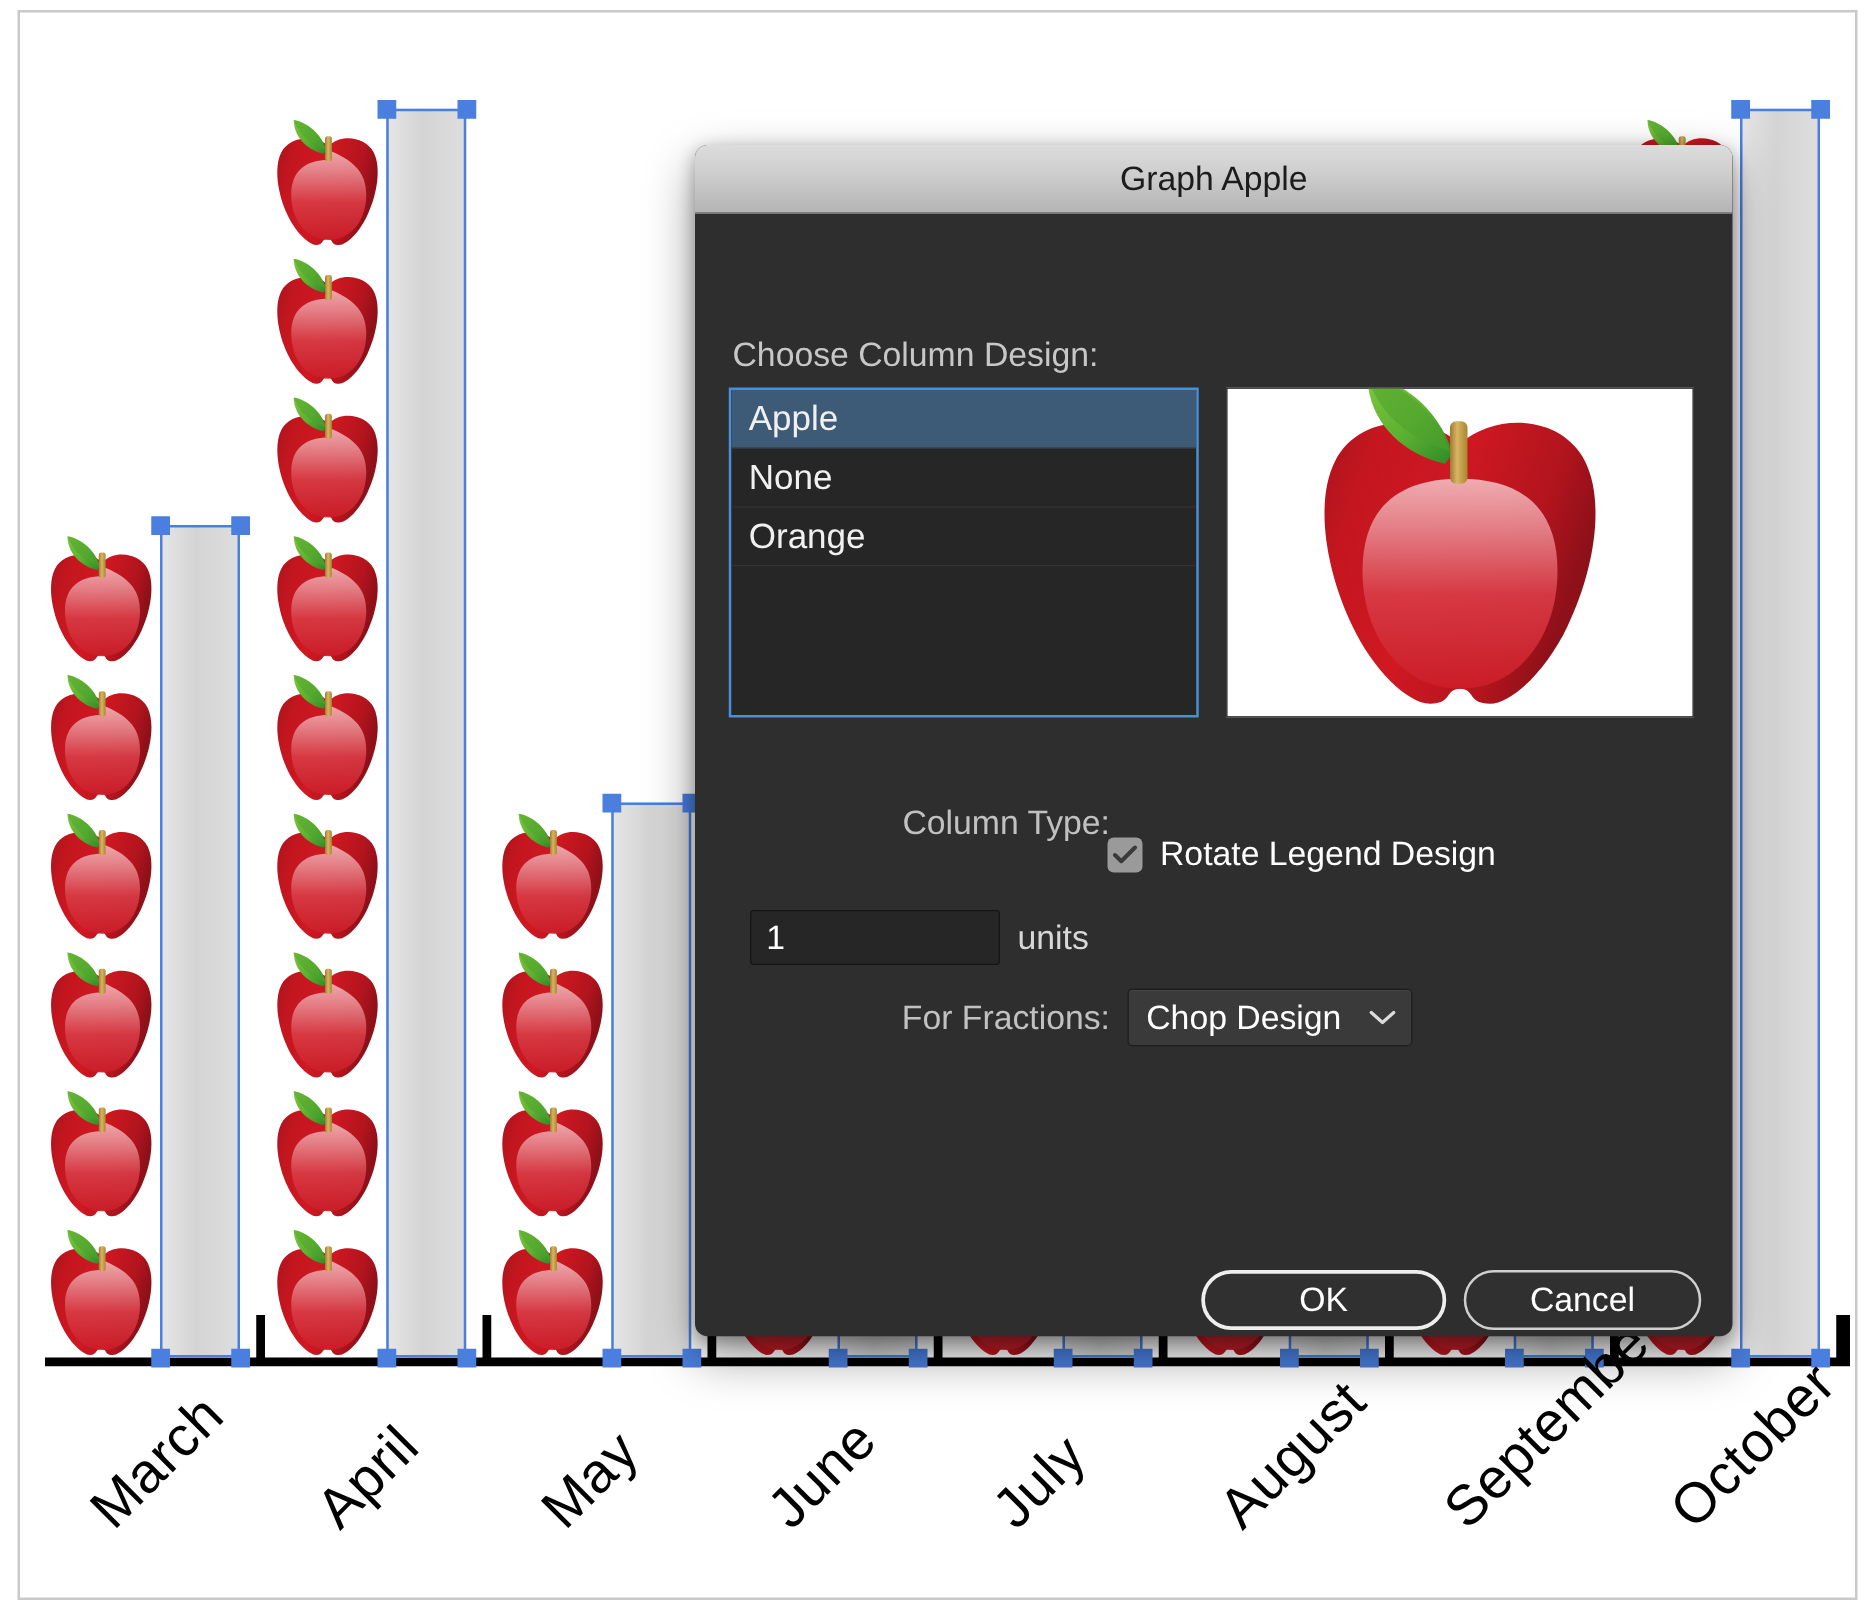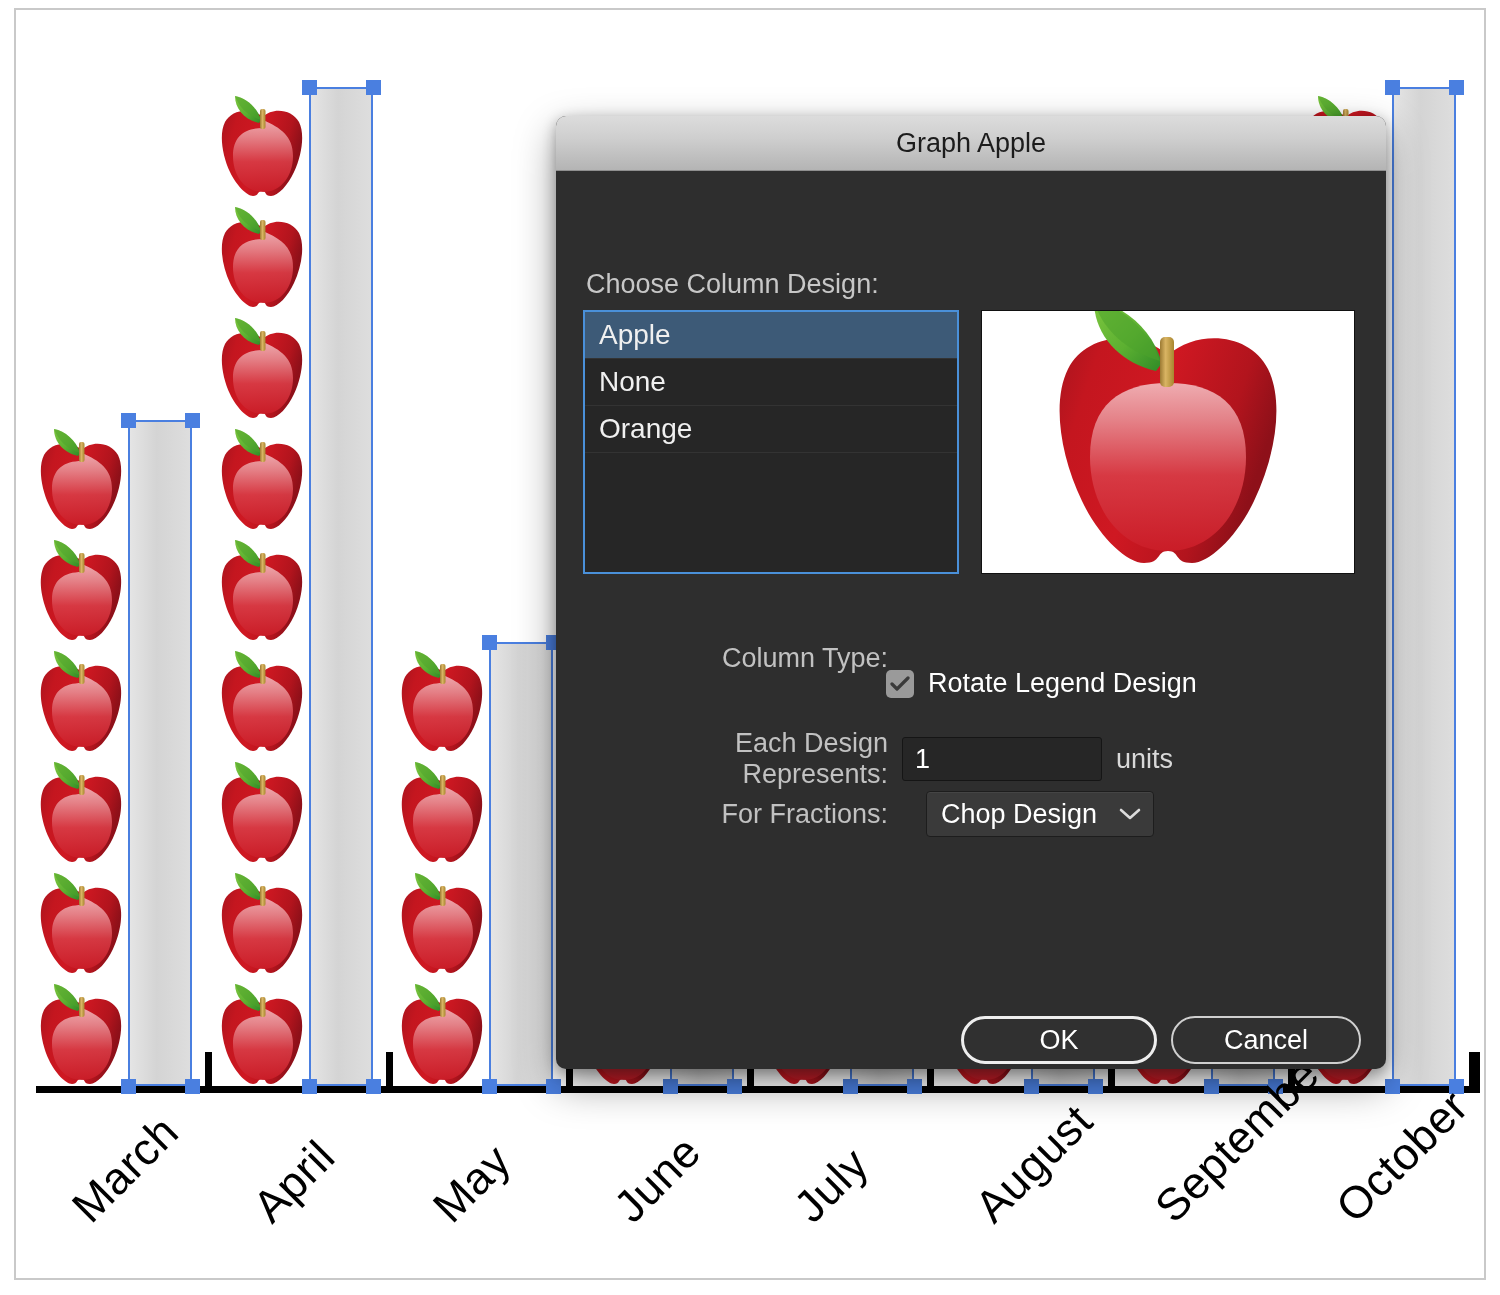--- a/index.html
+++ b/index.html
@@ -2168,28 +2168,27 @@
       <div class="row" style="left:330px; top:497px;">
         <div class="checkbox">
           <svg width="20" height="16" viewBox="0 0 20 16">
             <path d="M2 8 L7 13 L18 2" stroke="#3a3a3a" stroke-width="3.2" fill="none" stroke-linecap="round" stroke-linejoin="round"></path>
           </svg>
         </div>
         <div class="checklabel">Rotate Legend Design</div>
       </div>
 
       <div class="row" style="left:30px; top:557px; width:770px;">
-        <div class="field-label" style="width:302px;">Each Design Represents:</div>
         <div class="textinput" style="width:200px; margin-left:14px;">
           <span>1</span>
         </div>
         <div class="units">units</div>
       </div>
 
-      <div class="row" style="left:30px; top:620px; width:770px;gap:24px;">
+      <div class="row" style="left:30px; top:620px; width:770px;">
         <div class="field-label" style="width:302px;">For Fractions:</div>
         <div class="select" style="width:228px; margin-left:14px;">
           <span>Chop Design</span>
           <span class="chev">
             <svg width="22" height="14" viewBox="0 0 22 14">
               <path d="M2 3 L11 11 L20 3" stroke="#dcdcdc" stroke-width="2.6" fill="none" stroke-linecap="round" stroke-linejoin="round"></path>
             </svg>
           </span>
         </div>
       </div>

